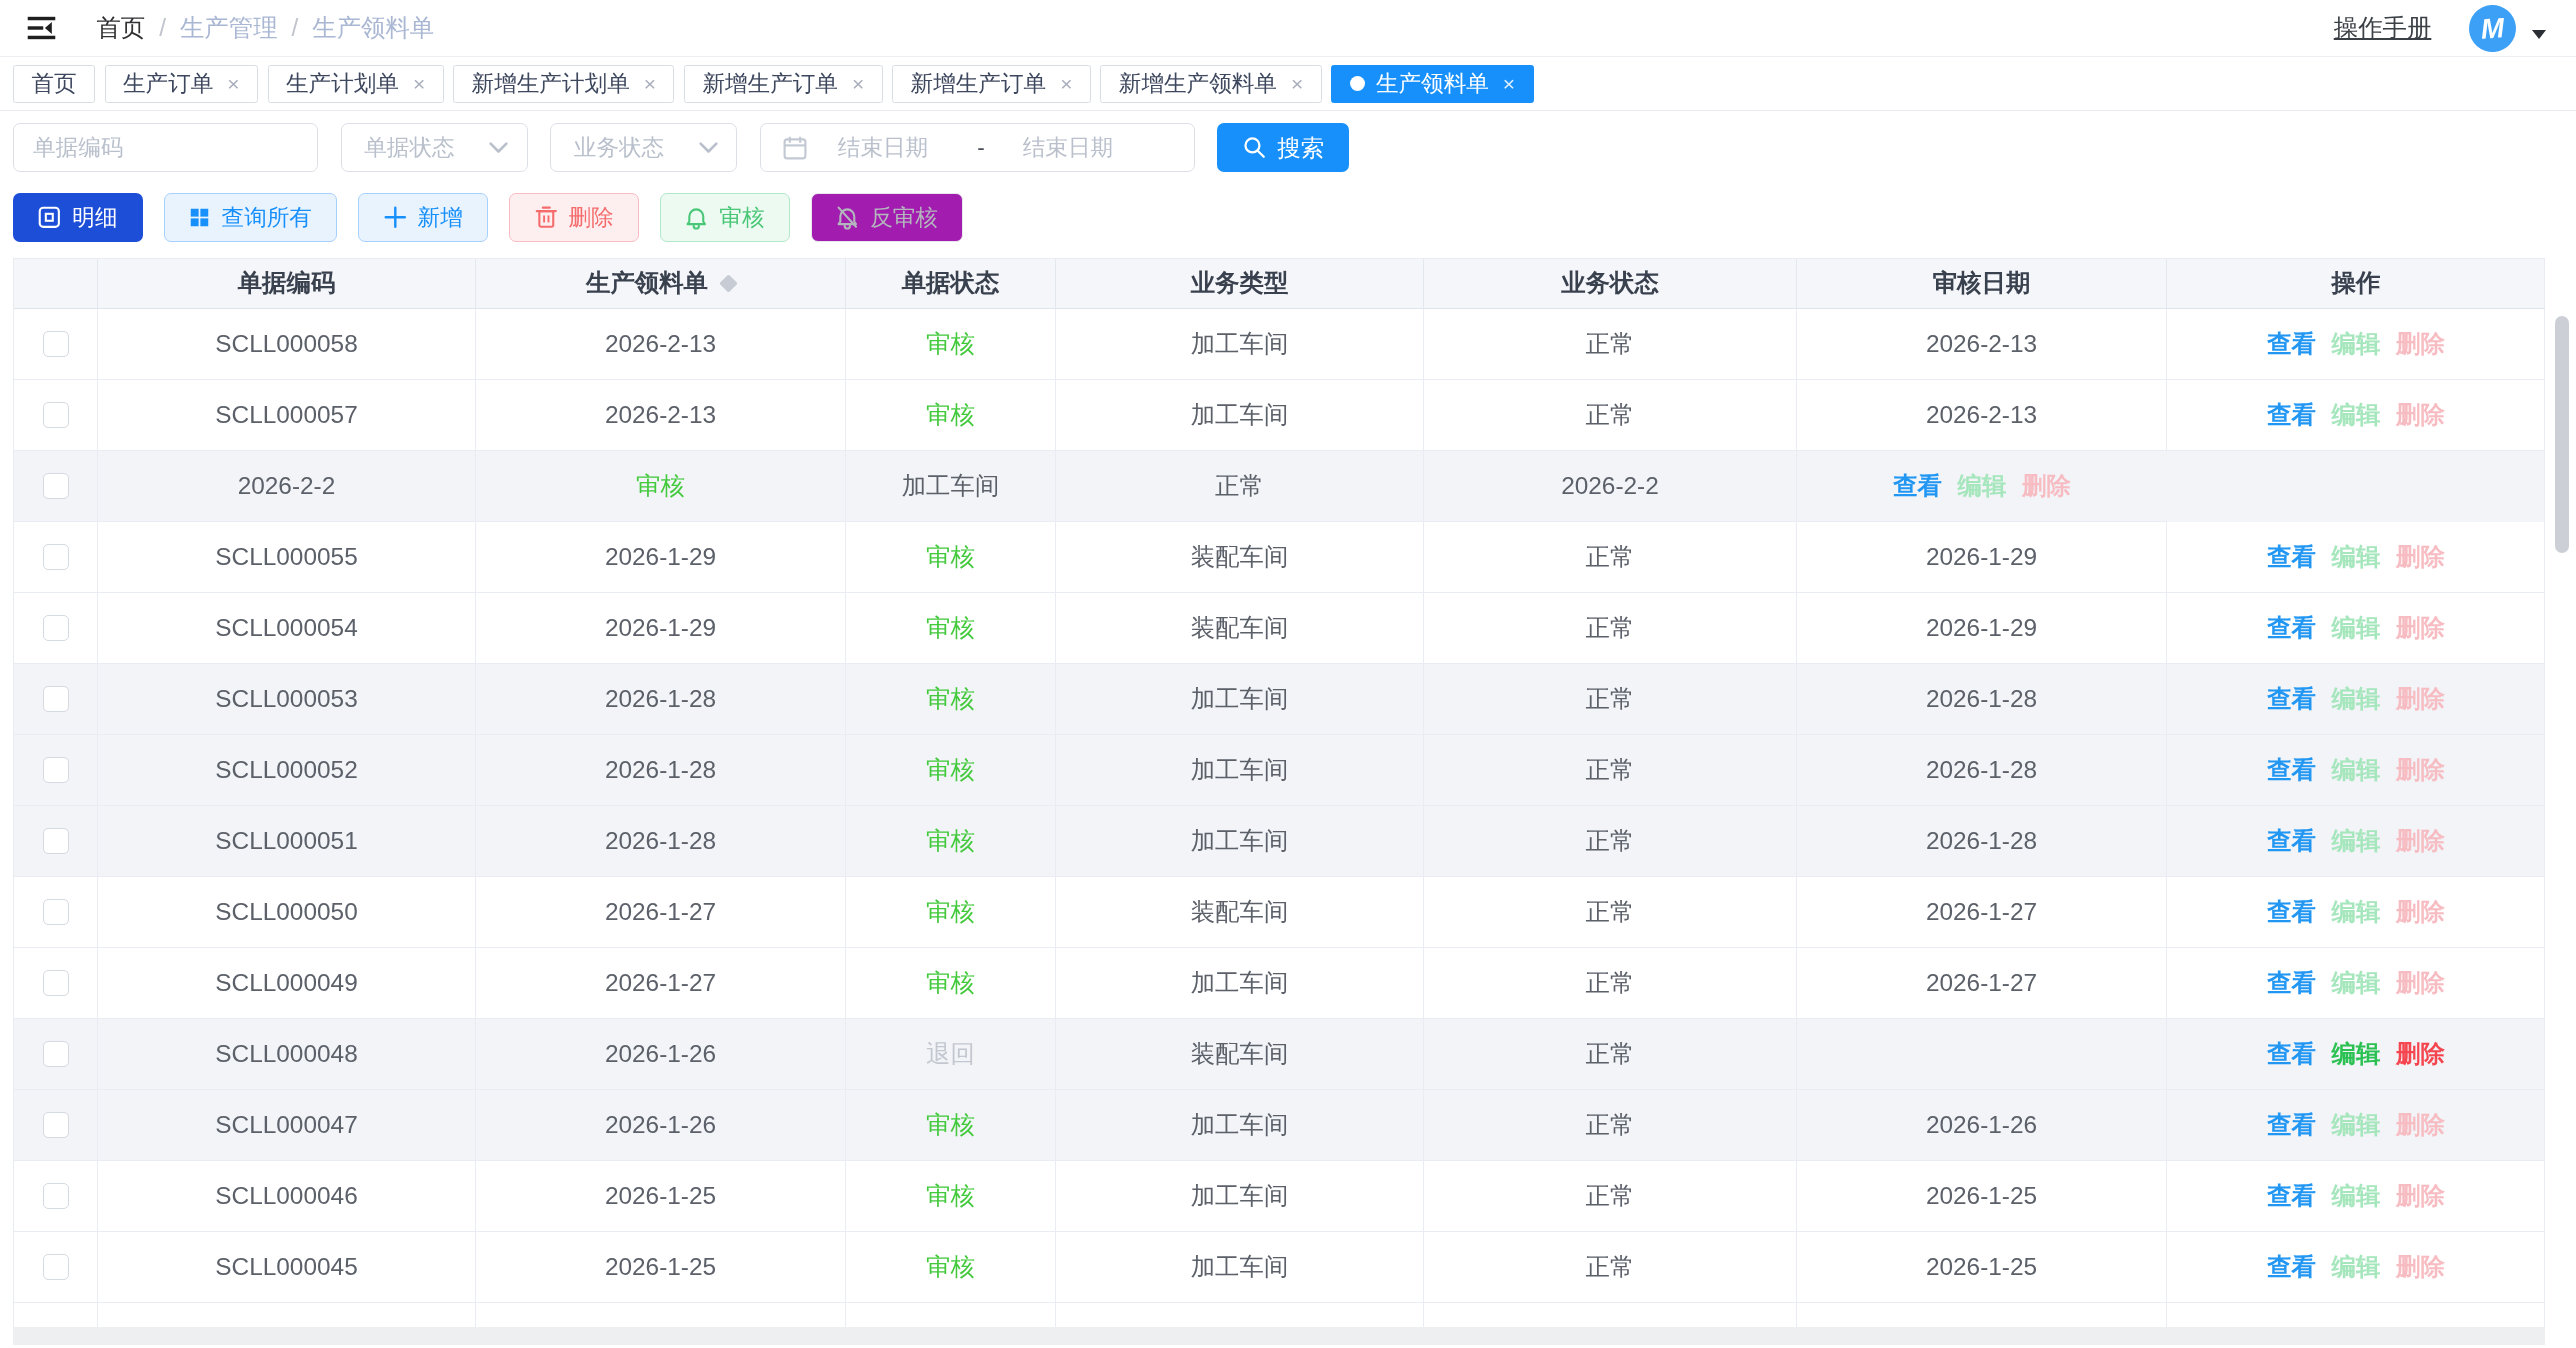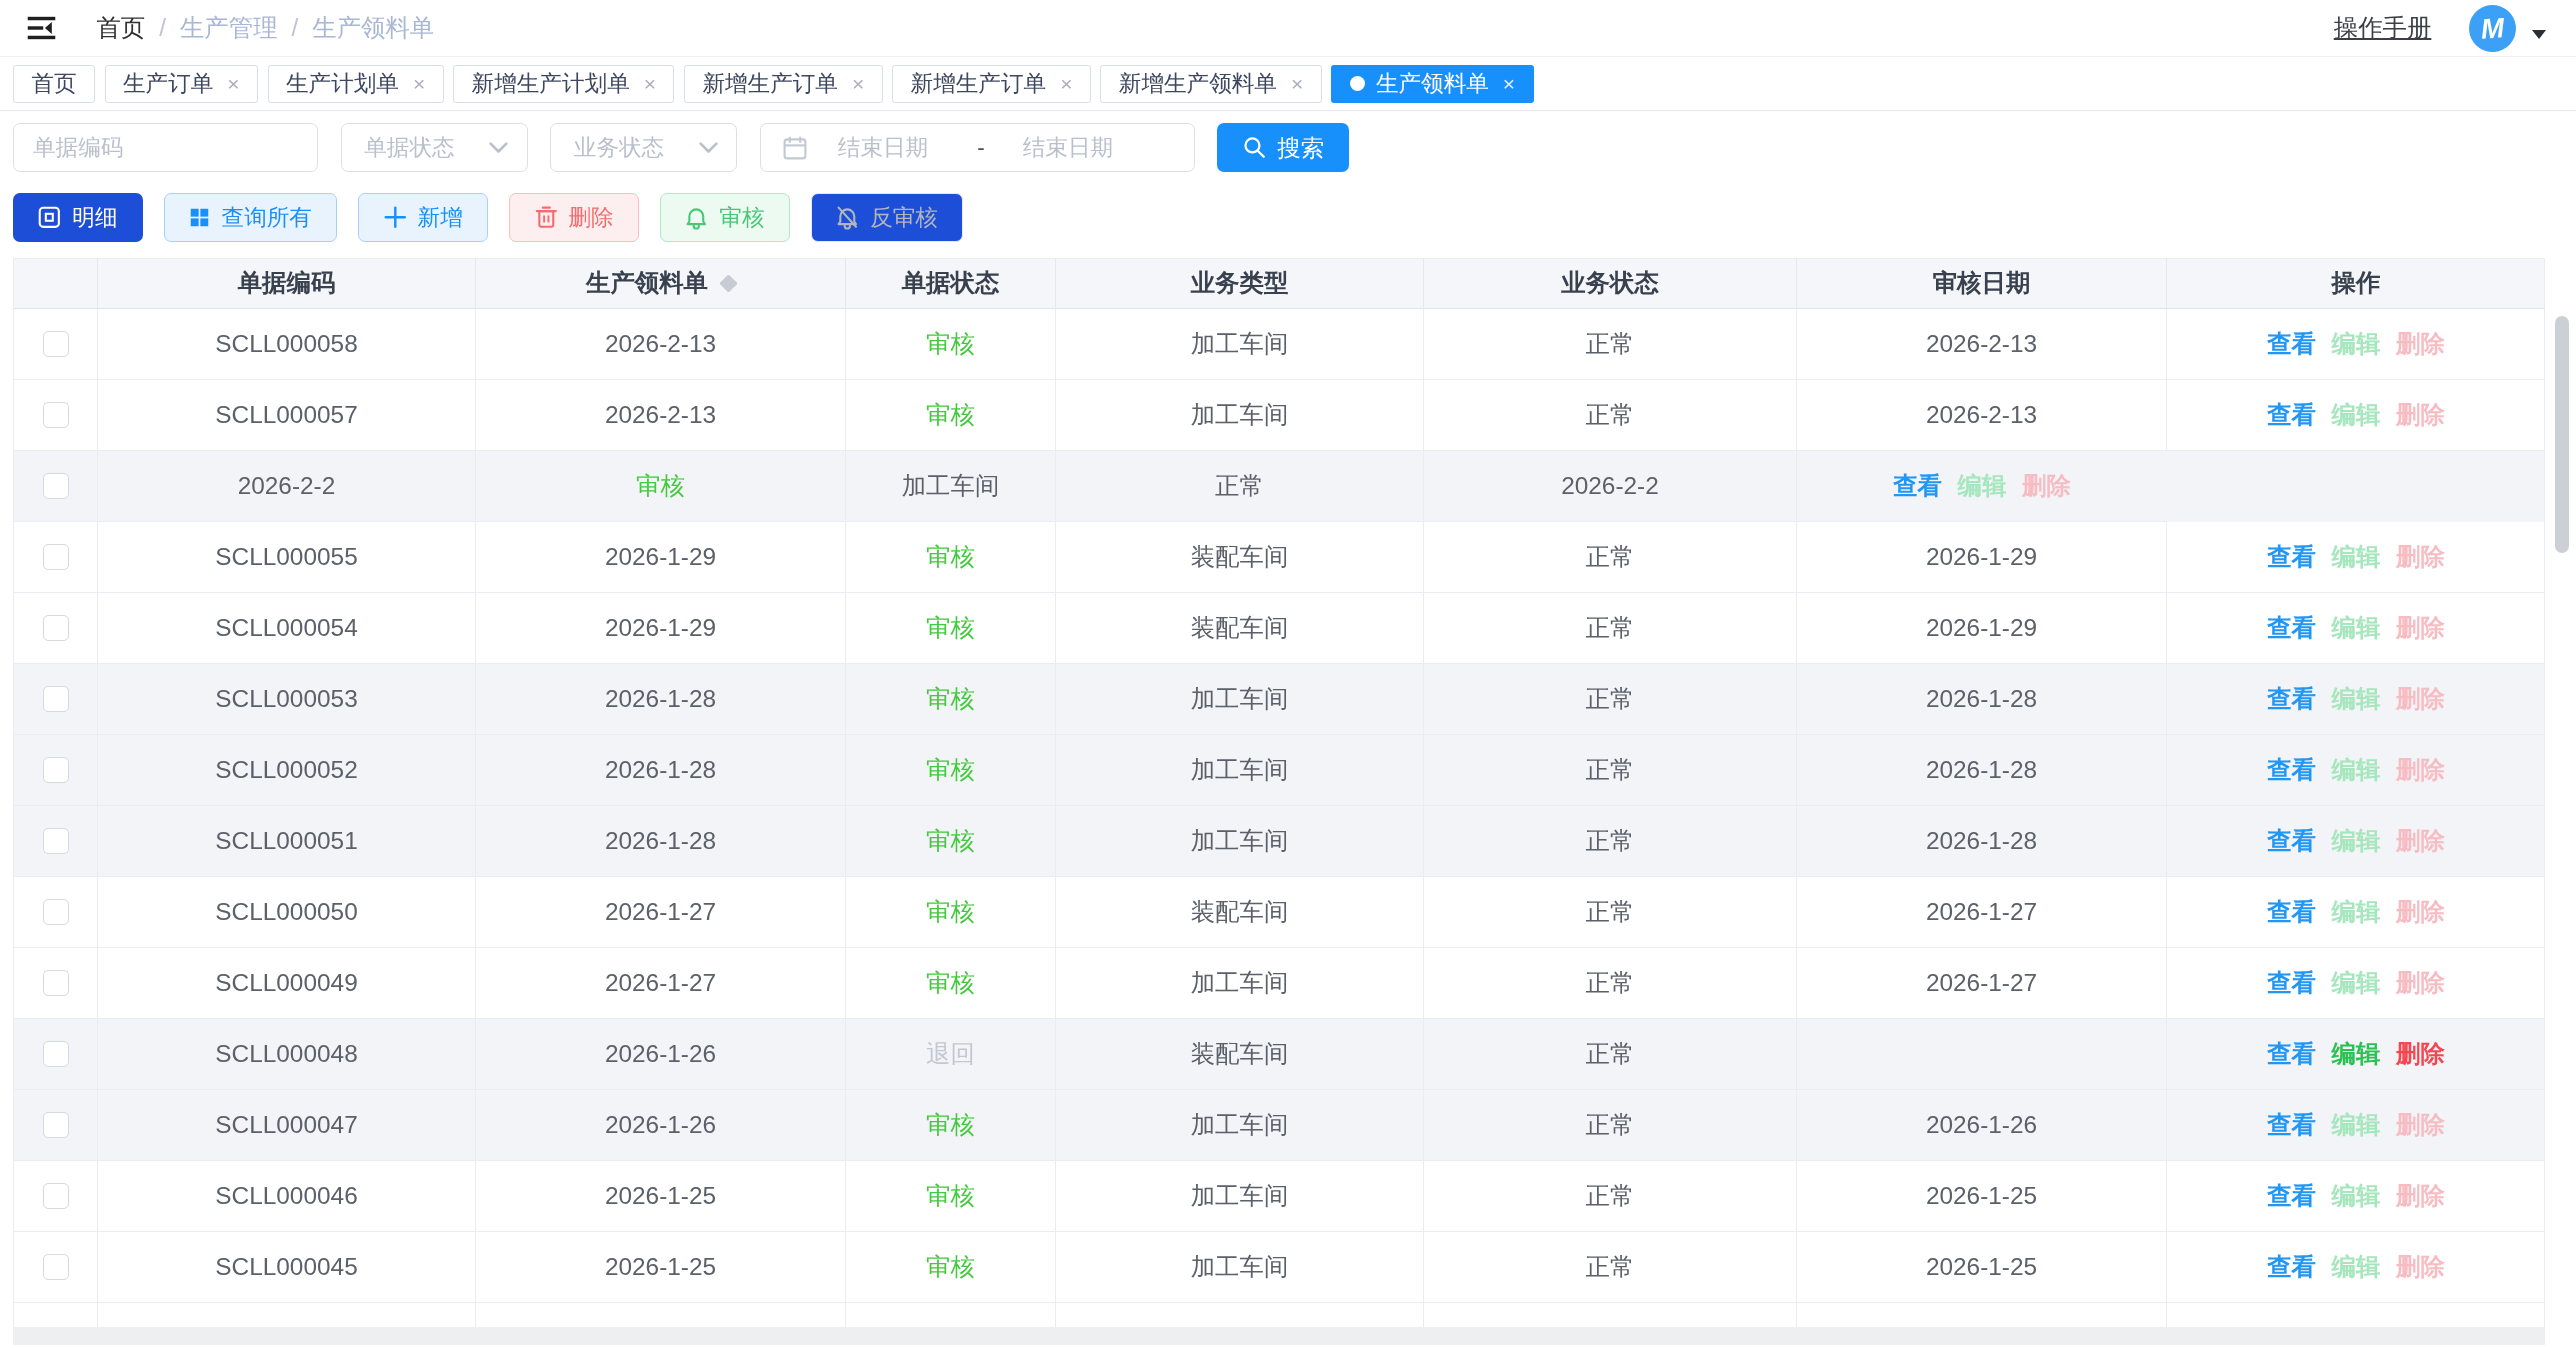--- a/index.html
+++ b/index.html
@@ -52,21 +52,21 @@
 
   
   .toolbar { display:flex; align-items:center; margin:21px 0 0 13px; gap:21px; }
   .tbtn { height:49px; border-radius:7px; font-size:22.6px; display:flex; align-items:center;
     justify-content:center; gap:11.3px; cursor:pointer; border:1.7px solid transparent; padding:0 24.4px;
     font-family:"Liberation Sans","DejaVu Sans",sans-serif; }
   .tbtn-primary { background:#1d4ed8; color:#fff; }
   .tbtn-blue   { background:#e9f3fe; border-color:#a6d1fc; color:#1890fb; }
   .tbtn-red    { background:#fdeef0; border-color:#f9bcc0; color:#f56c6c; }
   .tbtn-green  { background:#ecfaf2; border-color:#b0e8c8; color:#49c776; }
-  .tbtn-gray   { background:#1d4ed8; border-color:#e6e8eb; color:#b3b7bd; }
+  .tbtn-gray   { background:#a21caf; border-color:#e6e8eb; color:#b3b7bd; }
 
   
   .table-wrap { margin:15.7px 0 0 13px; width:2532px; border:0.9px solid #e9edf3; border-bottom:none; }
   .grid-row { display:grid; grid-template-columns:84px 378px 370px 210px 368px 373px 370px 378px; }
   .thead { background:#f5f6f9; height:50px; }
   .th { display:flex; align-items:center; justify-content:center; font-size:24.4px; font-weight:bold;
     color:#39414f; border-right:0.9px solid #e3e7ee; border-bottom:0.9px solid #dfe3ea; }
   .th:last-child { border-right:none; }
   .sort-diamond { width:13px; height:13px; background:#c6cbd4; transform:rotate(45deg);
     margin-left:14px; border-radius:1.7px; }

